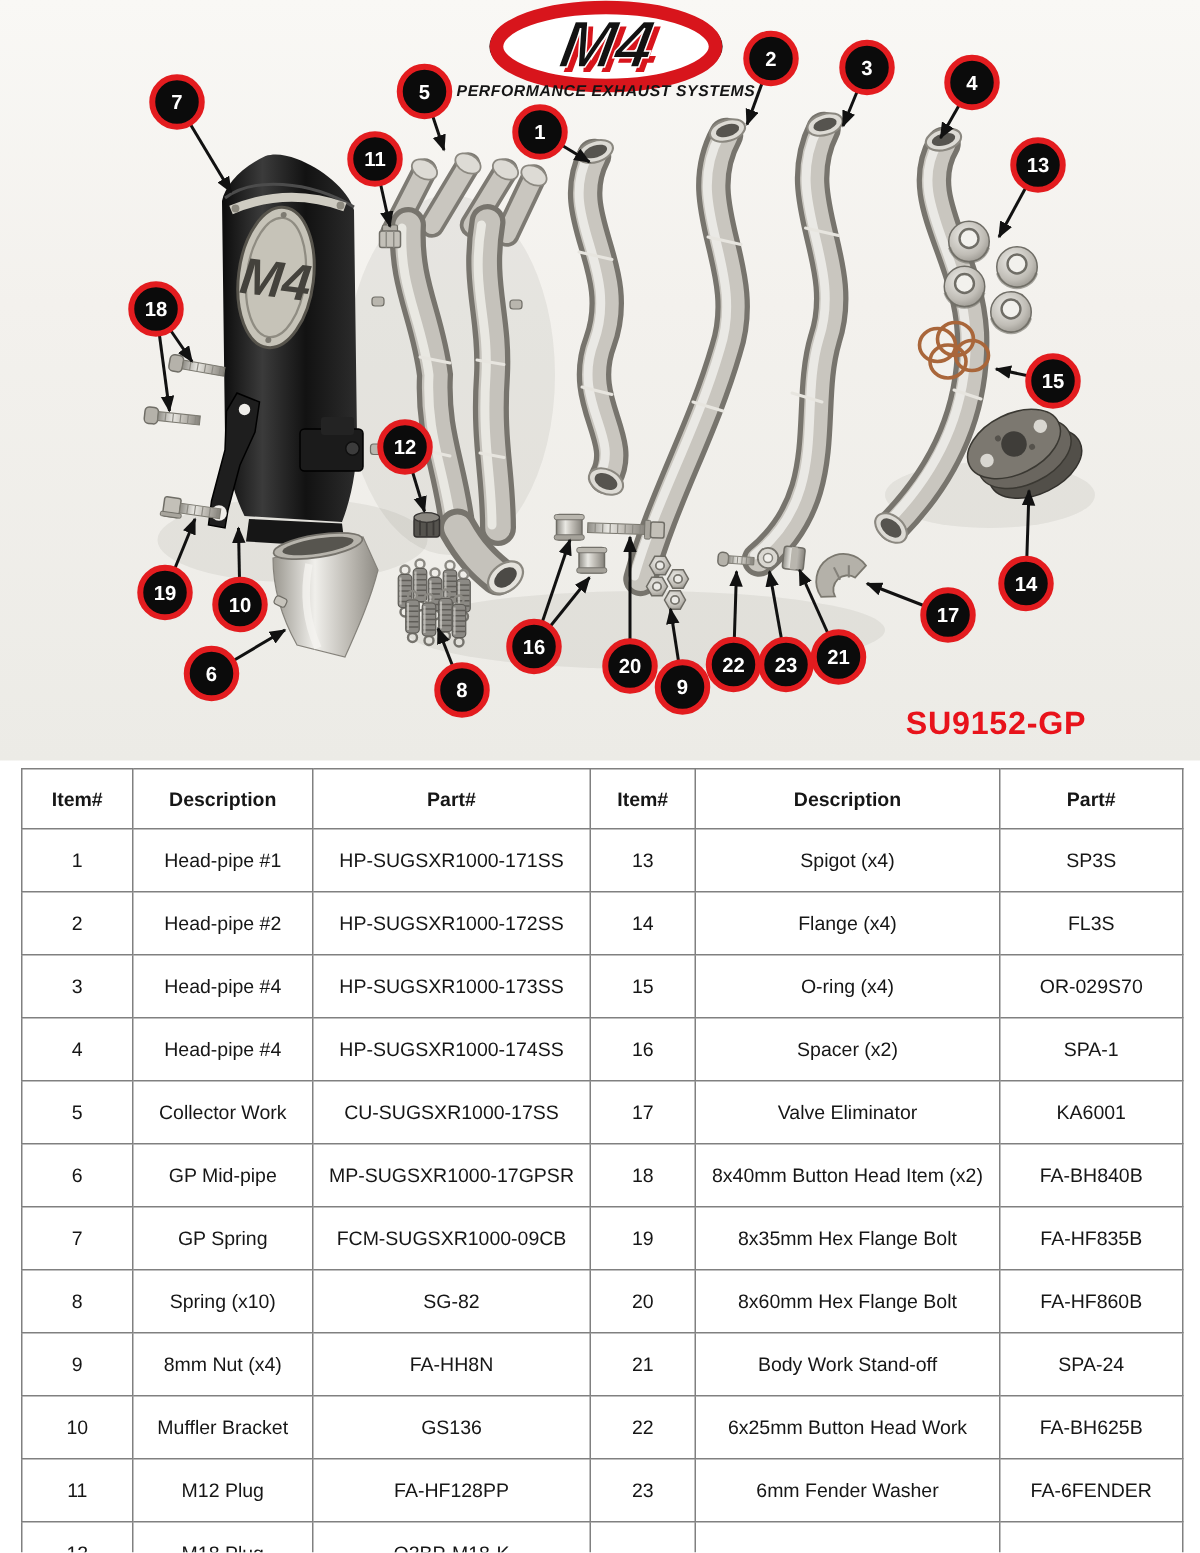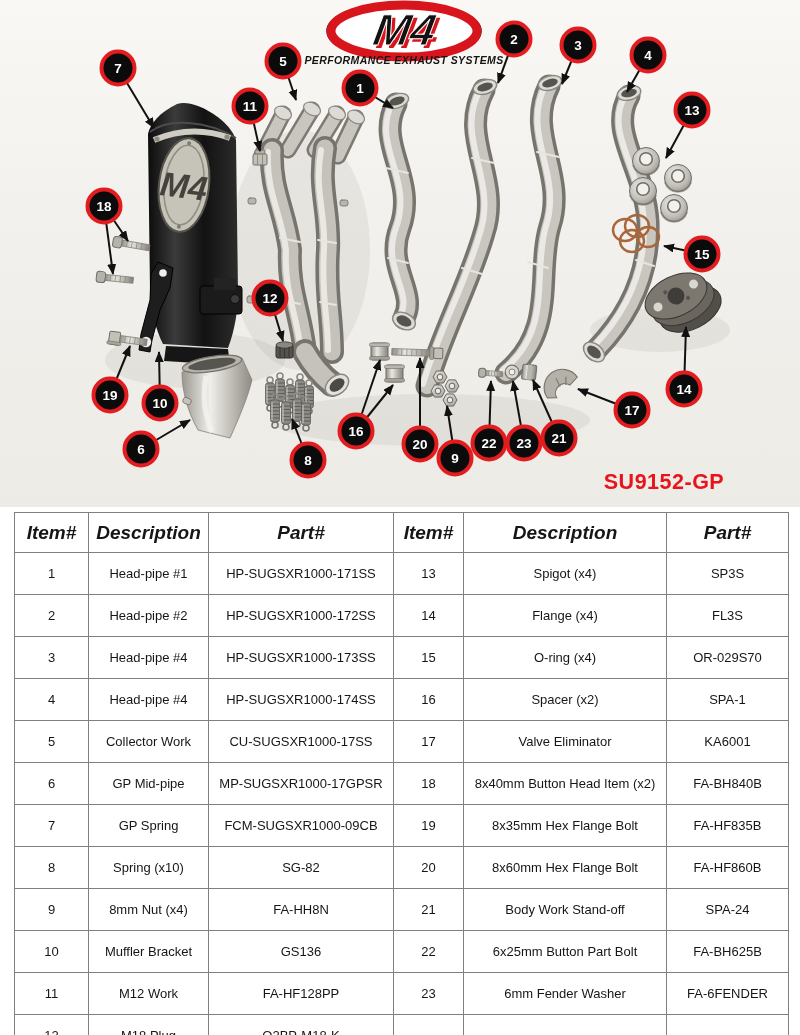--- a/index.html
+++ b/index.html
@@ -6,21 +6,21 @@
   body{font-family:"Liberation Sans",sans-serif;}
   #page{position:relative;width:800px;height:1035px;background:#ffffff;overflow:hidden;}
   #photo{position:absolute;left:0;top:0;width:800px;height:507px;
          background:linear-gradient(180deg,#f9f8f5 0%,#f3f1ed 40%,#ecebe6 100%);}
   #photo svg{display:block;}
   svg text{font-family:"Liberation Sans",sans-serif;}
   table#parts{position:absolute;left:14px;top:512px;width:774px;border-collapse:collapse;
               table-layout:fixed;background:#fff;}
   table#parts th,table#parts td{border:1px solid #808080;text-align:center;vertical-align:middle;
               color:#161616;overflow:hidden;white-space:nowrap;}
-  table#parts th{height:37px;font-size:19px;font-weight:bold;font-style:italic;}
+  table#parts th{height:37px;font-size:13px;font-weight:bold;}
   table#parts td{height:39px;font-size:13px;}
 </style>
 </head>
 <body>
 
 <div id="page">
 
   <div id="photo">
     <svg width="800" height="507" viewBox="0 0 800 507">
       <defs>
@@ -541,26 +541,26 @@
           <td>FA-HH8N</td>
           <td>21</td>
           <td>Body Work Stand-off</td>
           <td>SPA-24</td>
         </tr>
         <tr>
           <td>10</td>
           <td>Muffler Bracket</td>
           <td>GS136</td>
           <td>22</td>
-          <td>6x25mm Button Part Bolt</td>
+          <td>6x25mm Button Head Work</td>
           <td>FA-BH625B</td>
         </tr>
         <tr>
           <td>11</td>
-          <td>M12 Work</td>
+          <td>M12 Plug</td>
           <td>FA-HF128PP</td>
           <td>23</td>
           <td>6mm Fender Washer</td>
           <td>FA-6FENDER</td>
         </tr>
         <tr>
           <td>12</td>
           <td>M18 Plug</td>
           <td>O2BP-M18-K</td>
           <td></td>

